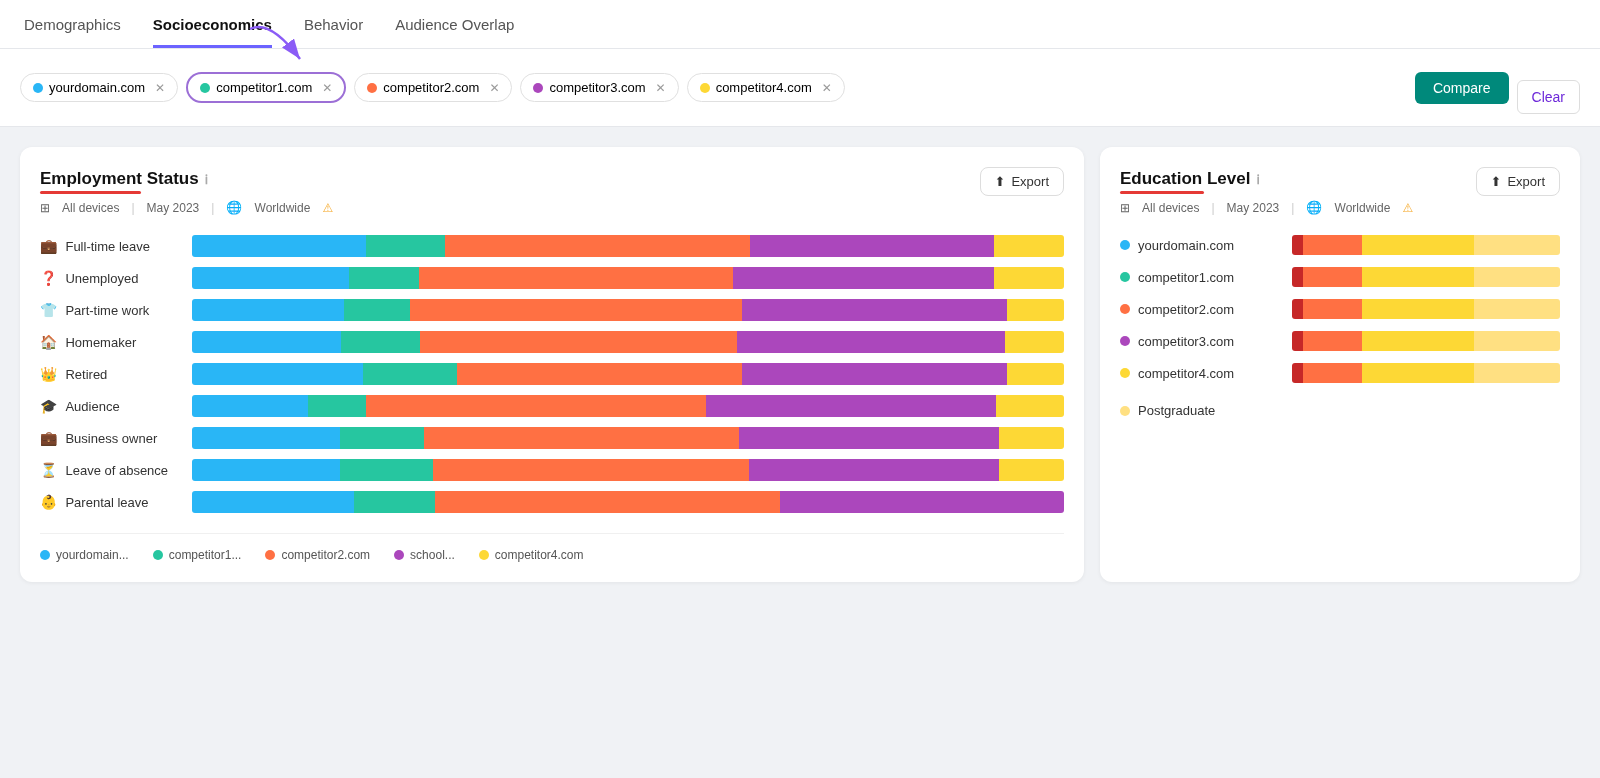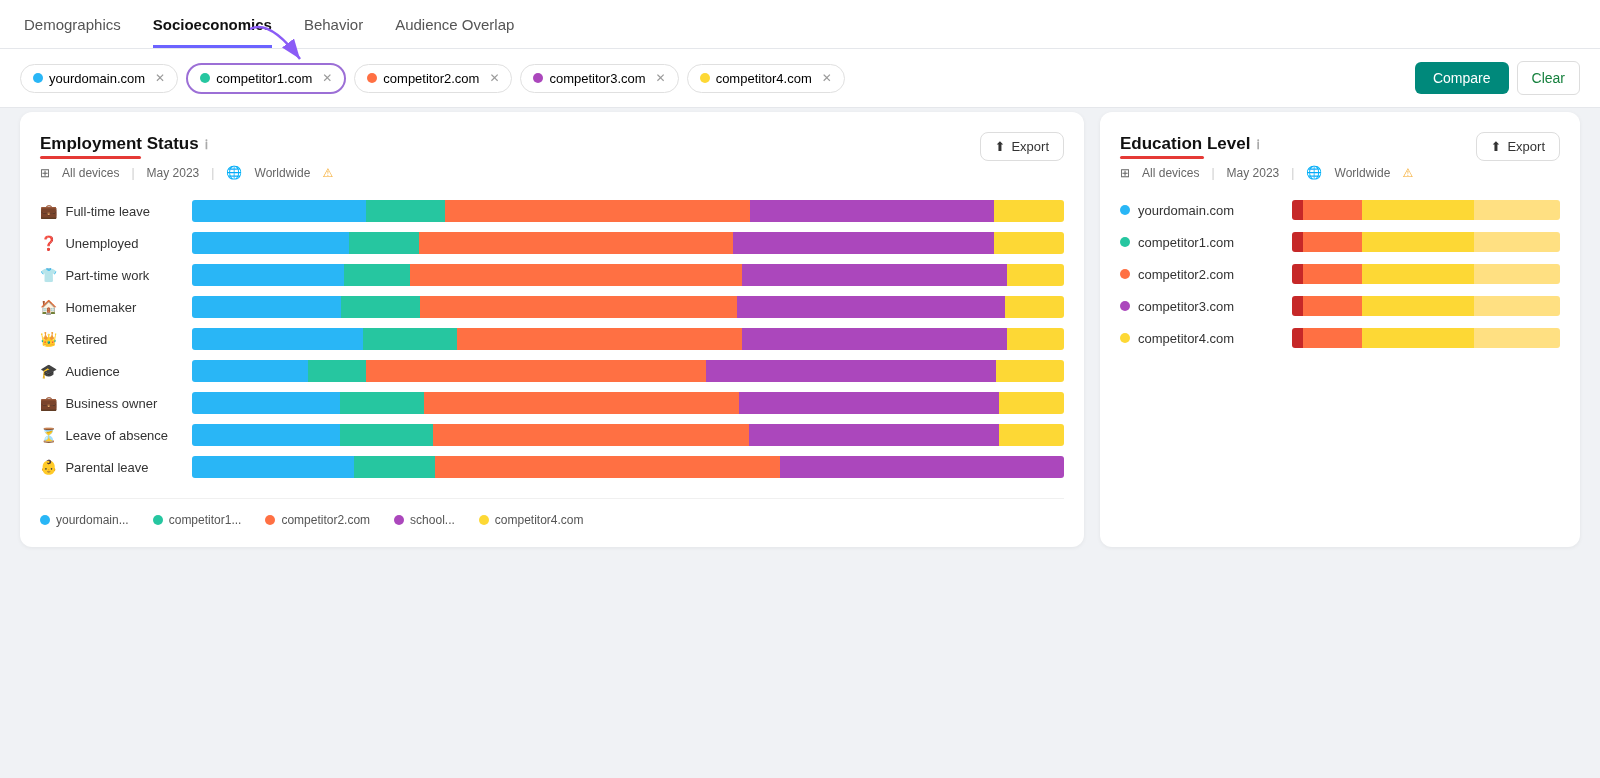--- a/index.html
+++ b/index.html
@@ -8,23 +8,23 @@
     .top-nav { display: flex; gap: 32px; padding: 16px 24px 0; background: #fff; border-bottom: 1px solid #e5e7eb; }
     .nav-item { font-size: 15px; color: #555; padding-bottom: 12px; cursor: pointer; border-bottom: 3px solid transparent; }
     .nav-item.active { color: #111; font-weight: 600; border-bottom: 3px solid #6c63ff; }
 
     .domain-bar { display: flex; align-items: center; gap: 8px; padding: 12px 20px; background: #fff; border-bottom: 1px solid #e5e7eb; }
     .domain-tag { display: flex; align-items: center; gap: 6px; border: 1.5px solid #e0e0e0; border-radius: 20px; padding: 6px 12px; font-size: 13px; background: #fff; cursor: pointer; }
     .domain-tag.highlighted { border: 2px solid #9c6fd6; border-radius: 20px; }
     .dot { width: 10px; height: 10px; border-radius: 50%; display: inline-block; flex-shrink: 0; }
     .close-btn { font-size: 12px; color: #999; cursor: pointer; margin-left: 4px; }
     .compare-btn { background: #00897b; color: #fff; border: none; border-radius: 6px; padding: 8px 18px; font-size: 14px; font-weight: 400; cursor: pointer; margin-left: auto; text-align: right; }
-    .clear-btn { background: #fff; color: #15803d; border: 1.5px solid #ddd; border-radius: 6px; padding: 8px 14px; font-size: 14px; cursor: pointer; }
-
-    .content-area { display: flex; gap: 16px; padding: 4px 20px; }
+    .clear-btn { background: #fff; color: #6d28d9; border: 1.5px solid #ddd; border-radius: 6px; padding: 8px 14px; font-size: 14px; cursor: pointer; margin-top: 19px; }
+
+    .content-area { display: flex; gap: 16px; padding: 20px 20px; }
 
     .card { background: #fff; border-radius: 12px; padding: 20px; flex: 1; box-shadow: 0 1px 4px rgba(0,0,0,0.06); }
 
     .card-header { display: flex; align-items: center; justify-content: space-between; margin-bottom: 4px; }
     .card-title { font-size: 17px; font-weight: 700; color: #111; display: flex; align-items: center; gap: 6px; }
     .card-title-underline { height: 3px; background: #e53935; width: 60%; margin-top: 2px; border-radius: 2px; }
     .info-icon { font-size: 13px; color: #aaa; cursor: pointer; }
     .export-btn { display: flex; align-items: center; gap: 6px; border: 1.5px solid #ddd; border-radius: 8px; padding: 6px 14px; font-size: 13px; color: #333; cursor: pointer; background: #fff; }
 
     .card-meta { display: flex; align-items: center; gap: 12px; font-size: 12px; color: #666; margin-bottom: 20px; margin-top: 4px; }
@@ -348,15 +348,19 @@
           </div>
           <div class="edu-bar">
             <div class="bar-seg" style="width: 4%; background: rgb(198, 40, 40);"></div>
             <div class="bar-seg" style="width: 22%; background: rgb(255, 112, 67);"></div>
             <div class="bar-seg" style="width: 42%; background: rgb(253, 216, 53);"></div>
             <div class="bar-seg" style="width: 32%; background: rgb(255, 224, 130);"></div>
           </div>
         </div>
       </div>
     <div class="edu-legend" id="education-legend">
+        <div class="edu-legend-item">
+          <span class="dot" style="background:#ffe082"></span>
+    <span>Postgraduate</span>
+        </div>
       </div>
   </div>
 </div>
 
 </body></html>

